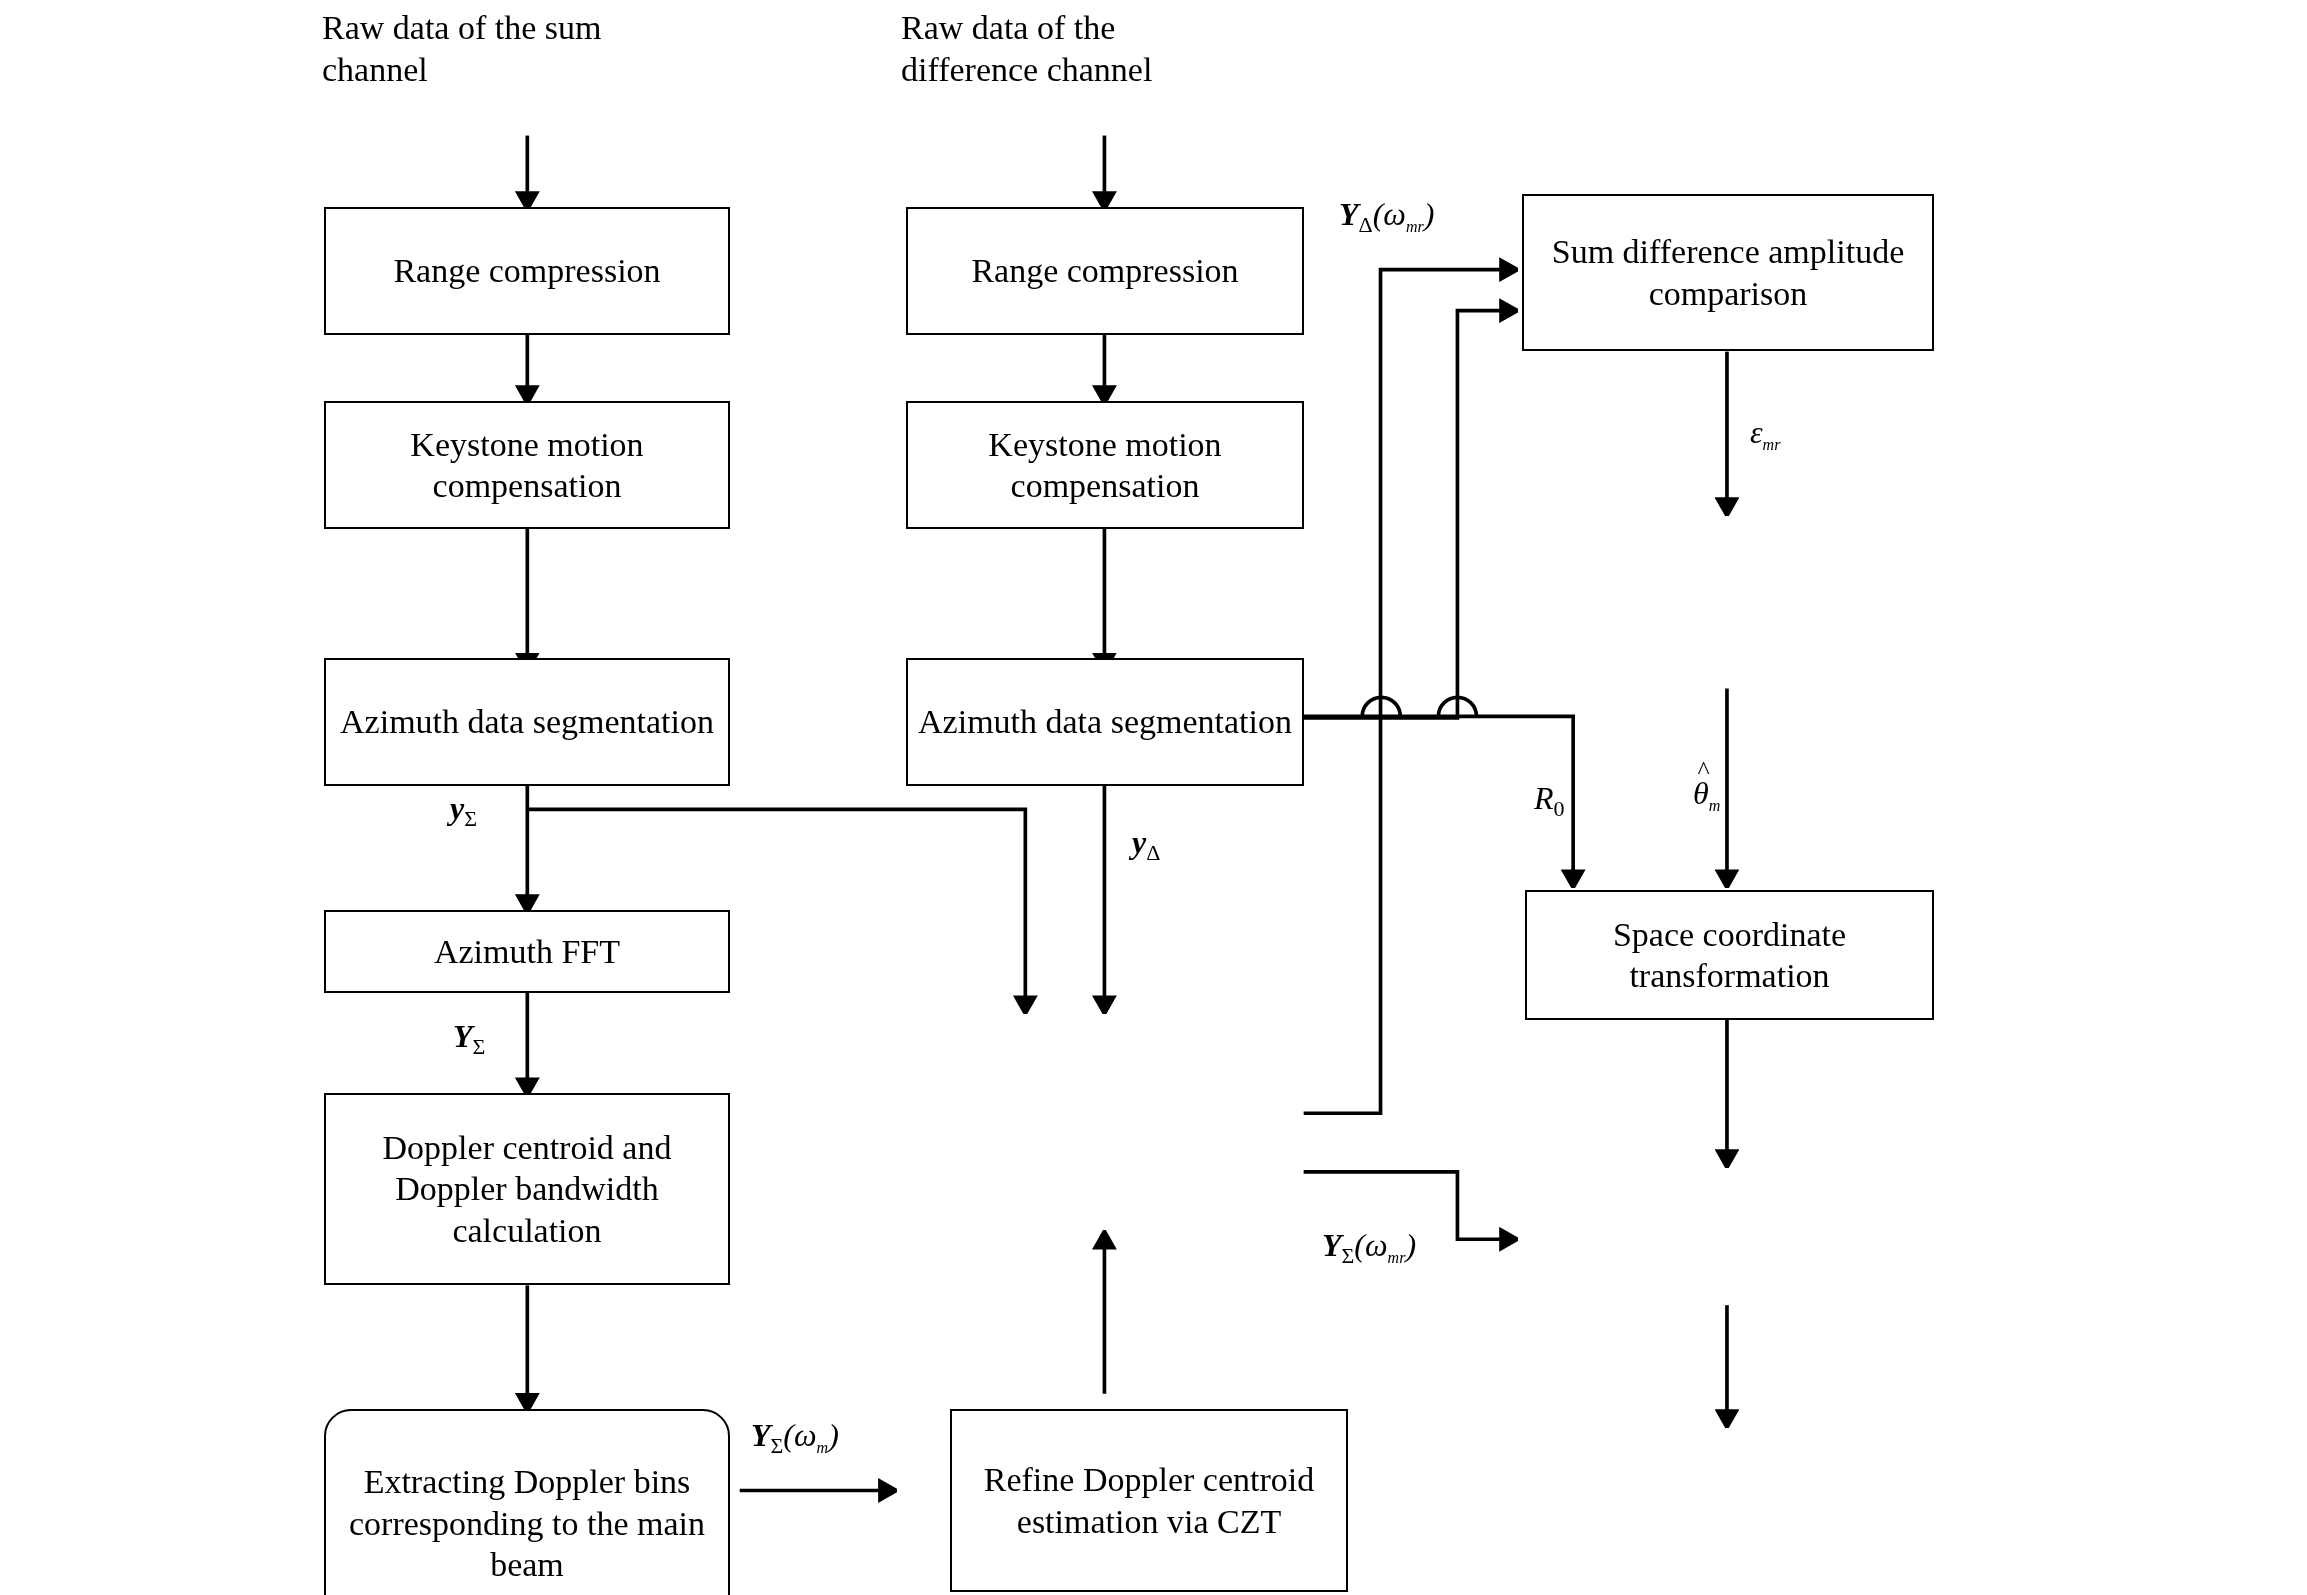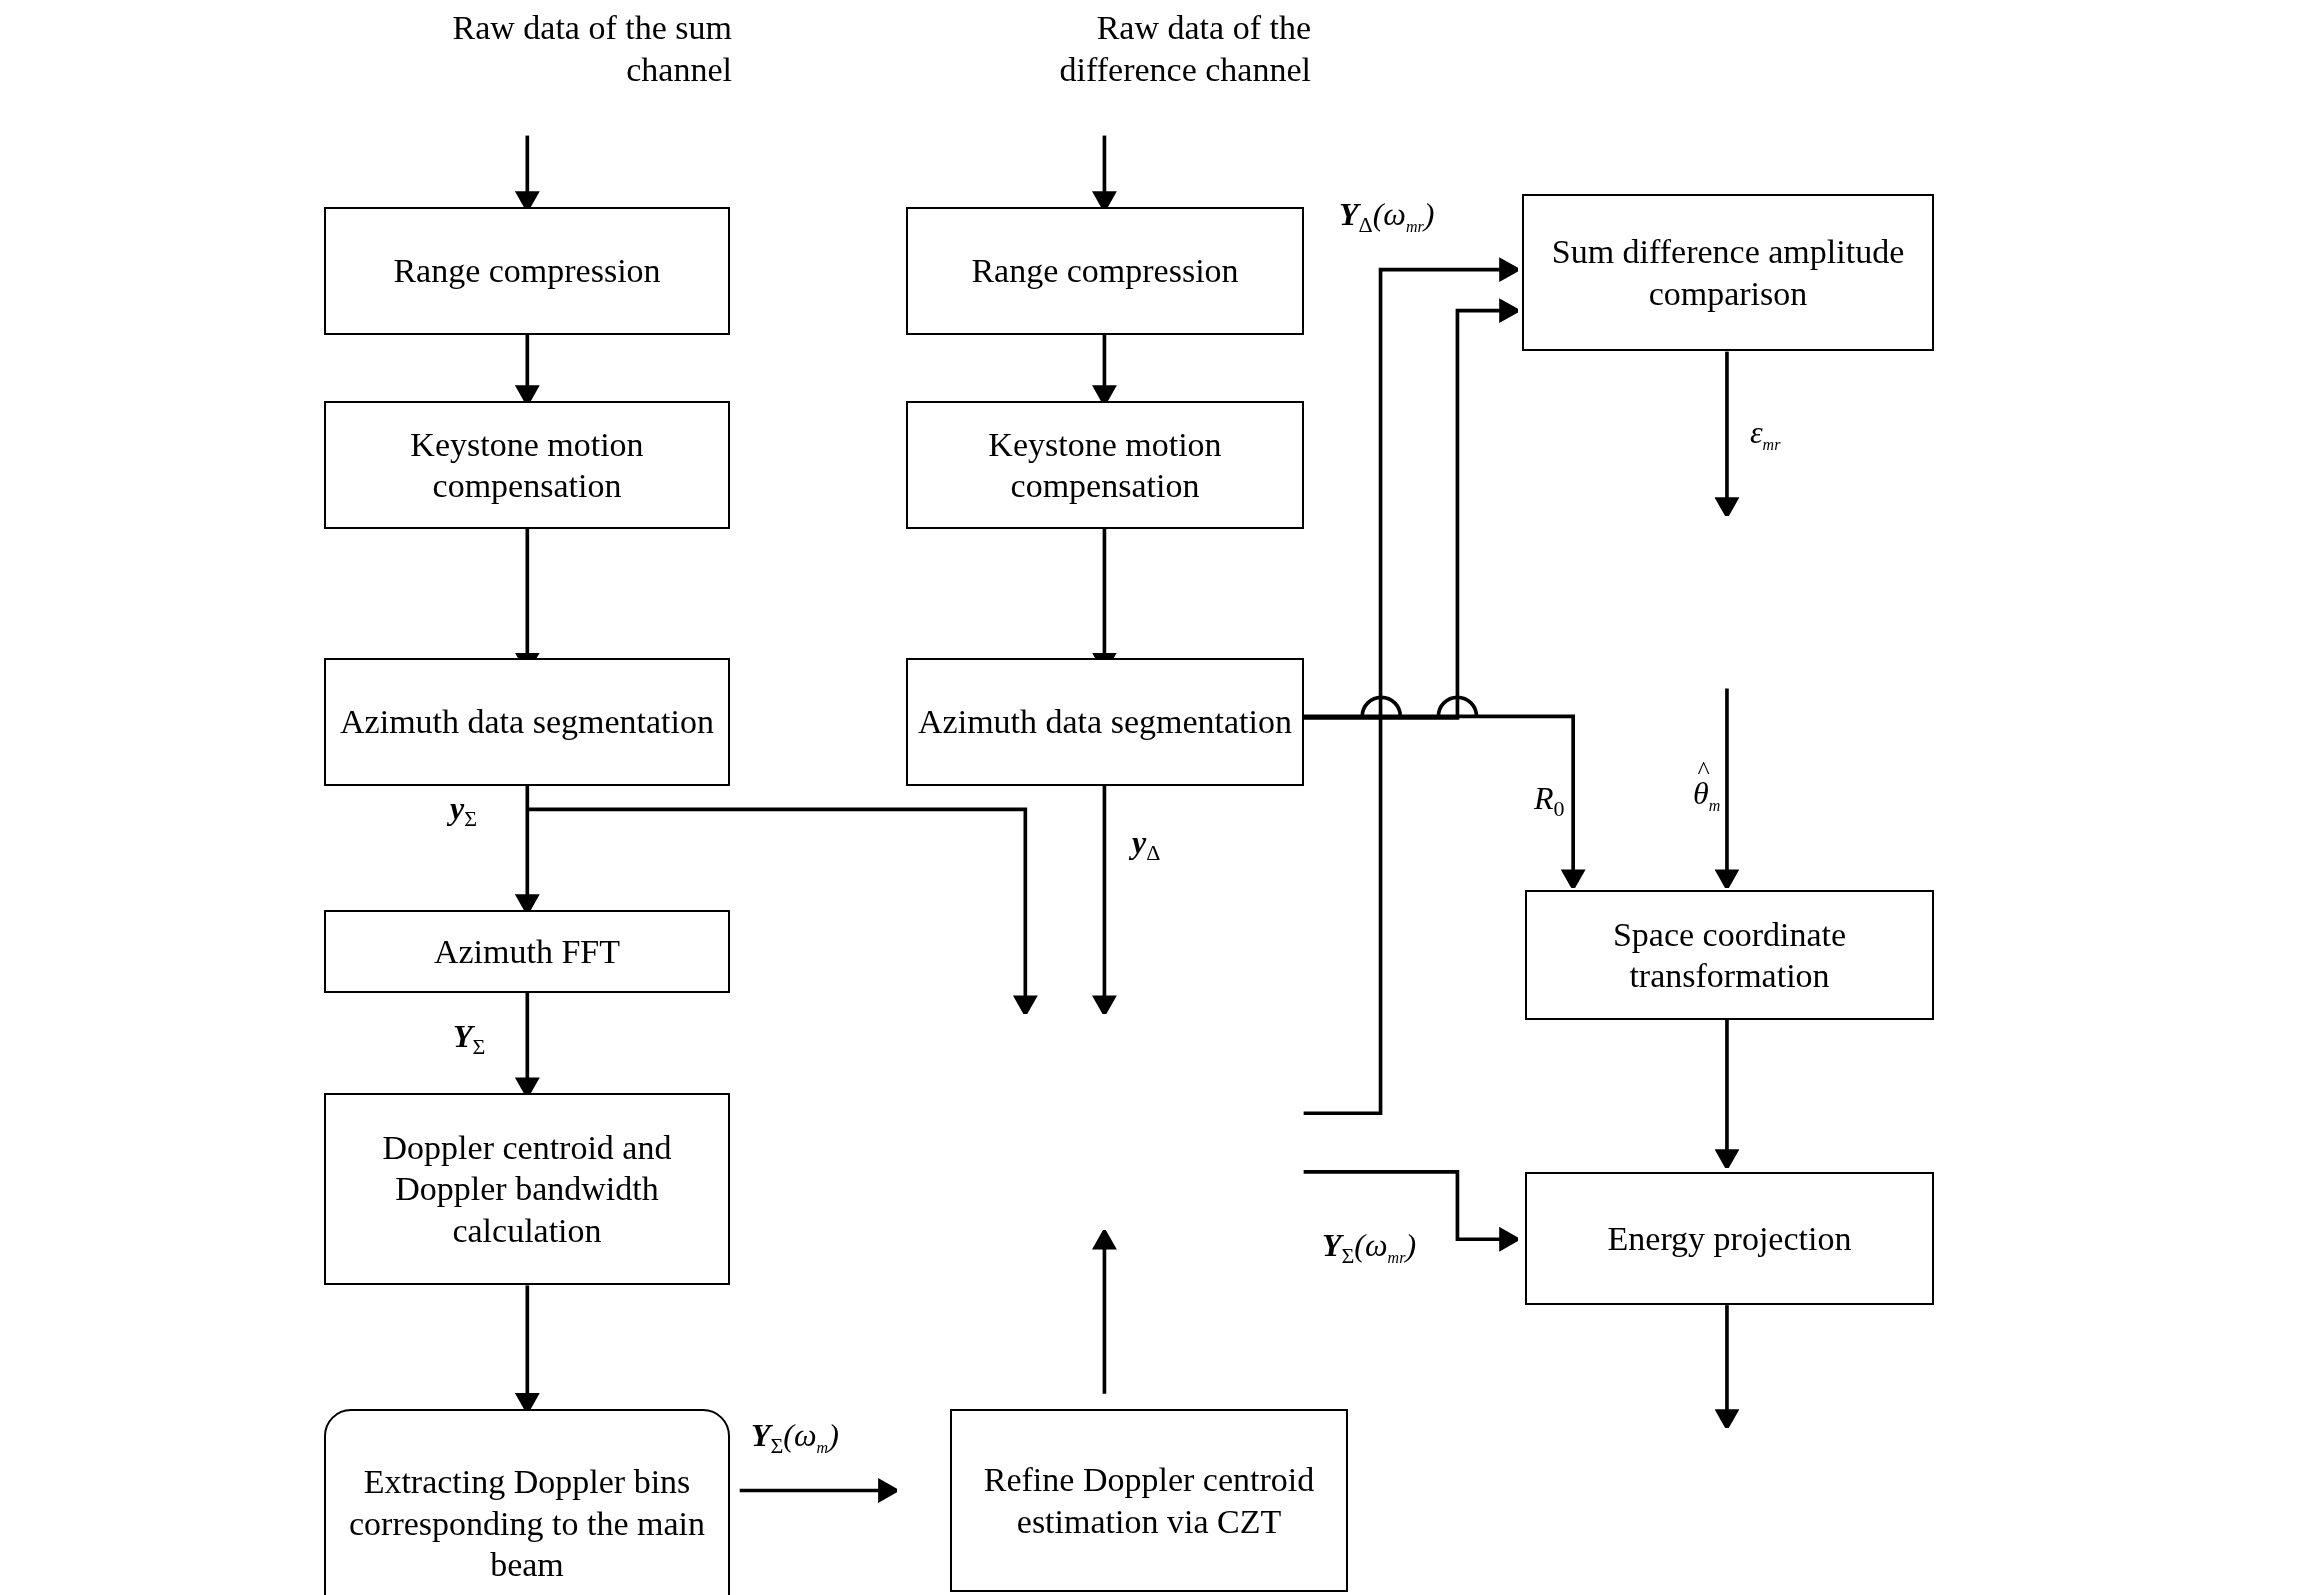--- a/index.html
+++ b/index.html
@@ -3,21 +3,21 @@
 <meta charset="utf-8">
 <style>
   html,body{margin:0;padding:0;background:#ffffff;}
   body{width:2307px;height:1596px;overflow:hidden;
        font-family:"Liberation Serif","DejaVu Serif",serif;color:#000;}
   #stage{position:relative;width:2307px;height:1596px;background:#fff;}
   svg.wires{position:absolute;left:0;top:0;width:2307px;height:1596px;}
   .node{position:absolute;box-sizing:border-box;border:2.9px solid #000;background:#fff;
         display:flex;align-items:center;justify-content:center;text-align:center;
         font-size:34px;line-height:1.22;padding:2.9px 7.3px;}
-  .ftext{position:absolute;text-align:right;font-size:34px;line-height:1.22;
+  .ftext{position:absolute;text-align:left;font-size:34px;line-height:1.22;
          white-space:pre-line;}
   .mlabel{position:absolute;font-size:32px;font-style:italic;white-space:nowrap;
           font-family:"Liberation Serif","DejaVu Serif",serif;}
   .mlabel b{font-style:italic;font-weight:bold;}
   .sub{font-size:16px;vertical-align:sub;font-style:italic;}
   .subn{font-size:22px;vertical-align:sub;font-style:normal;}
 </style>
 </head>
 <body>
 
@@ -114,21 +114,20 @@
 via CZT</div>
 
   <div class="node" style="left:1522px;top:194px;width:412px;height:157px;">Sum difference
 amplitude
 comparison</div>
 
 
   <div class="node" style="left:1525px;top:890px;width:409px;height:130px;font-family:Liberation Serif, serif;">Space coordinate
 transformation</div>
 
-  <div class="node" style="left:1525px;top:1172px;width:409px;height:133px;">Energy projection</div>
 
   <div class="mlabel" style="left:450px;top:790px;">
     <b>y</b><span class="subn">Σ</span>
   </div>
 
   <div class="mlabel" style="left:1132px;top:824px;">
     <b>y</b><span class="subn">Δ</span>
   </div>
 
   <div class="mlabel" style="left:453px;top:1018px;">

